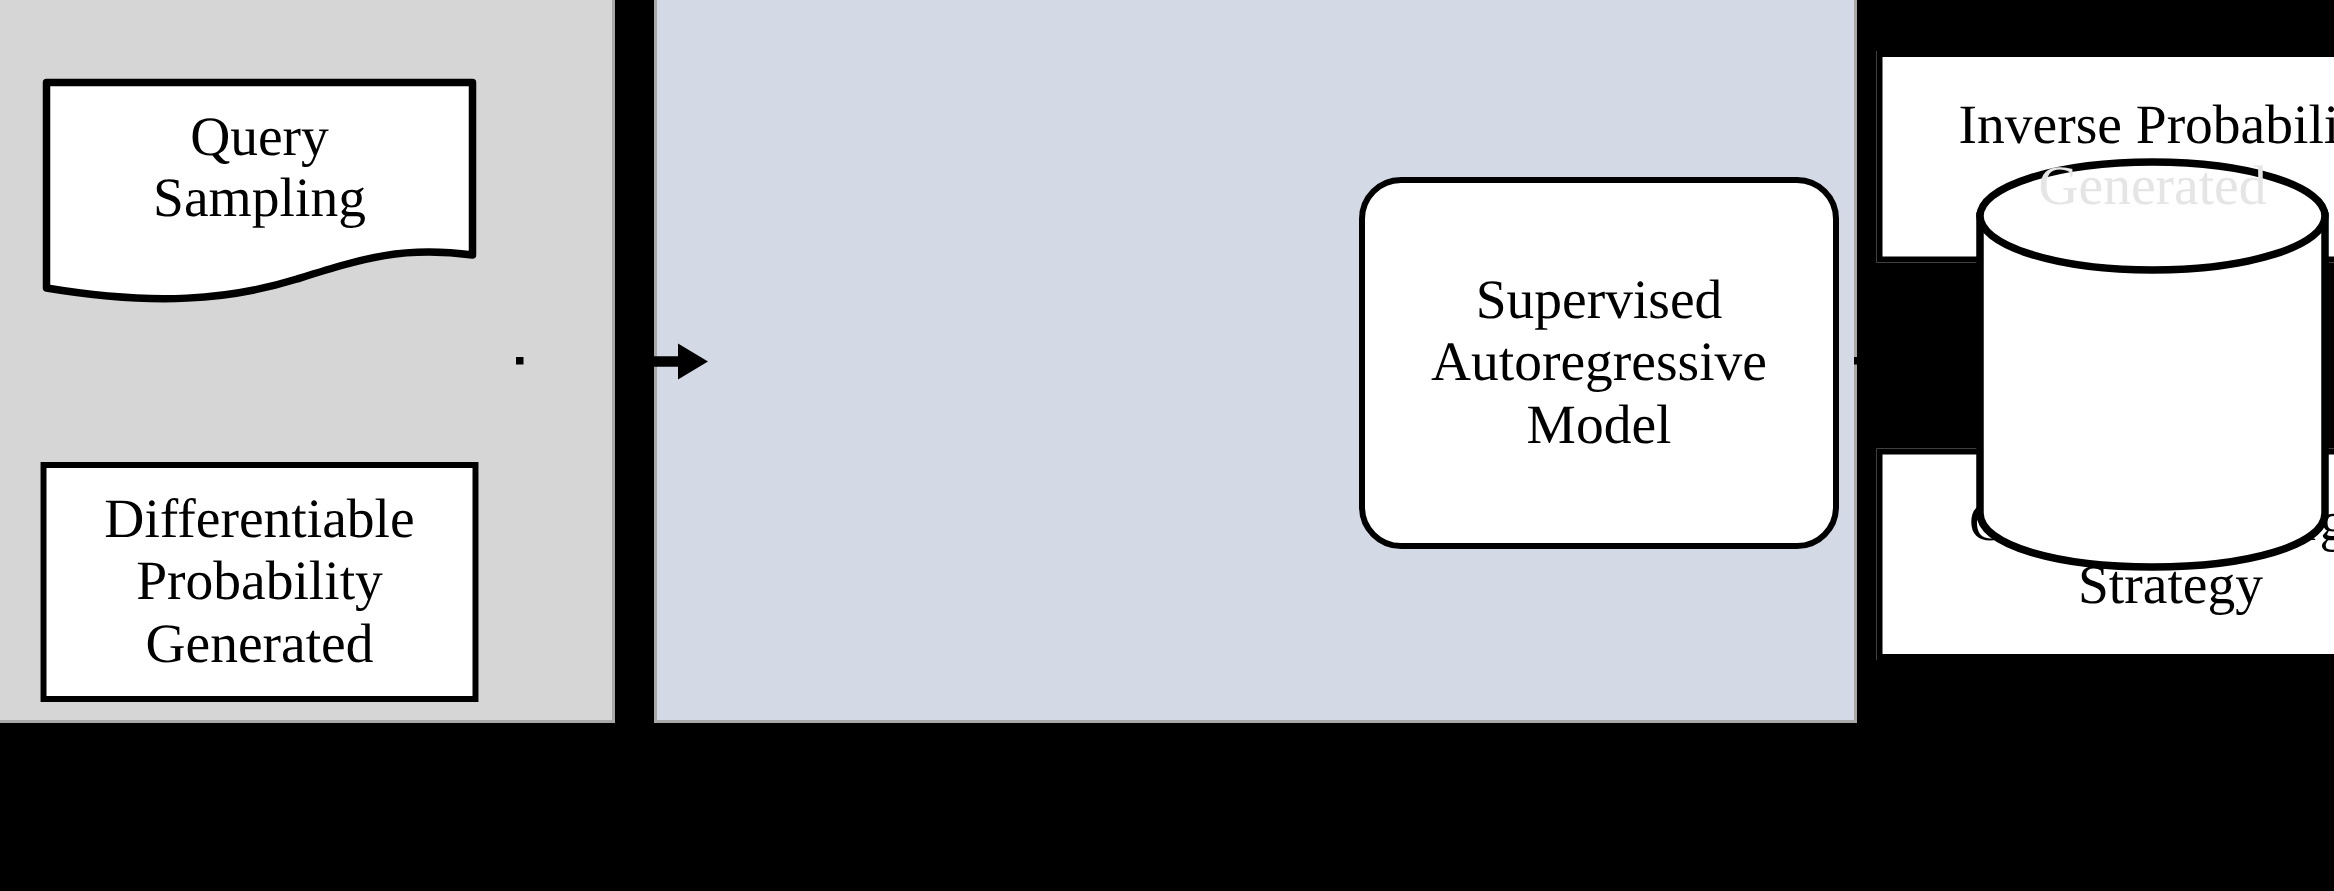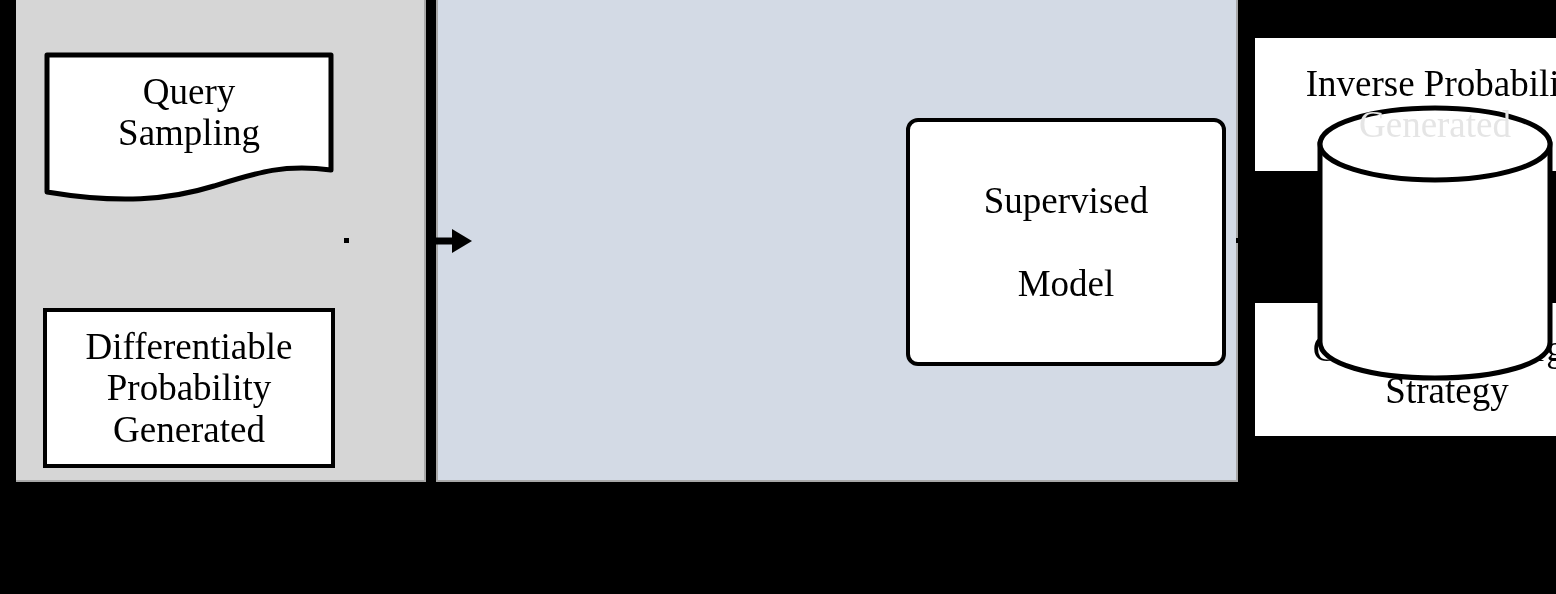--- a/index.html
+++ b/index.html
@@ -15,21 +15,21 @@
     overflow: hidden;
     font-family: "Liberation Serif", "DejaVu Serif", serif;
   }
 
   
   .panel {
     position: absolute;
     box-sizing: border-box;
   }
   #panel-input {
-    left: 16px;
+    left: 0px;
     top: 0px;
     width: 410px;
     height: 482px;
     background: #d6d6d6;
     border: 2px solid #a8a8a8;
     border-left: none;
     border-top: none;
   }
   #panel-model {
     left: 436px;
@@ -85,21 +85,21 @@
     height: 160px;
     font-size: 37px;
     margin-top: 45px;
   }
 
   #node-sar-model {
     left: 468px;
     top: 118px;
     width: 320px;
     height: 248px;
-    border-radius: 12px;
+    border-radius: 28px;
     font-size: 37px;
   }
 
   #node-ipw {
     left: 813px;
     top: 34px;
     width: 392px;
     height: 141px;
     font-size: 37px;
   }
@@ -196,21 +196,21 @@
     </div>
   </div>
 
   <div id="connector-input-out"></div>
 
   <div class="panel" id="panel-model">
 
     <div class="node" id="node-sar-model">
       <div class="node-label">
         <span>Supervised</span><br>
-        <br>
+        <span>Autoregressive</span><br>
         <span>Model</span>
       </div>
     </div>
 
     <div class="node" id="node-ipw">
       <div class="node-label">
         <span>Inverse Probability</span><br>
         <span>Weighting</span>
       </div>
     </div>

